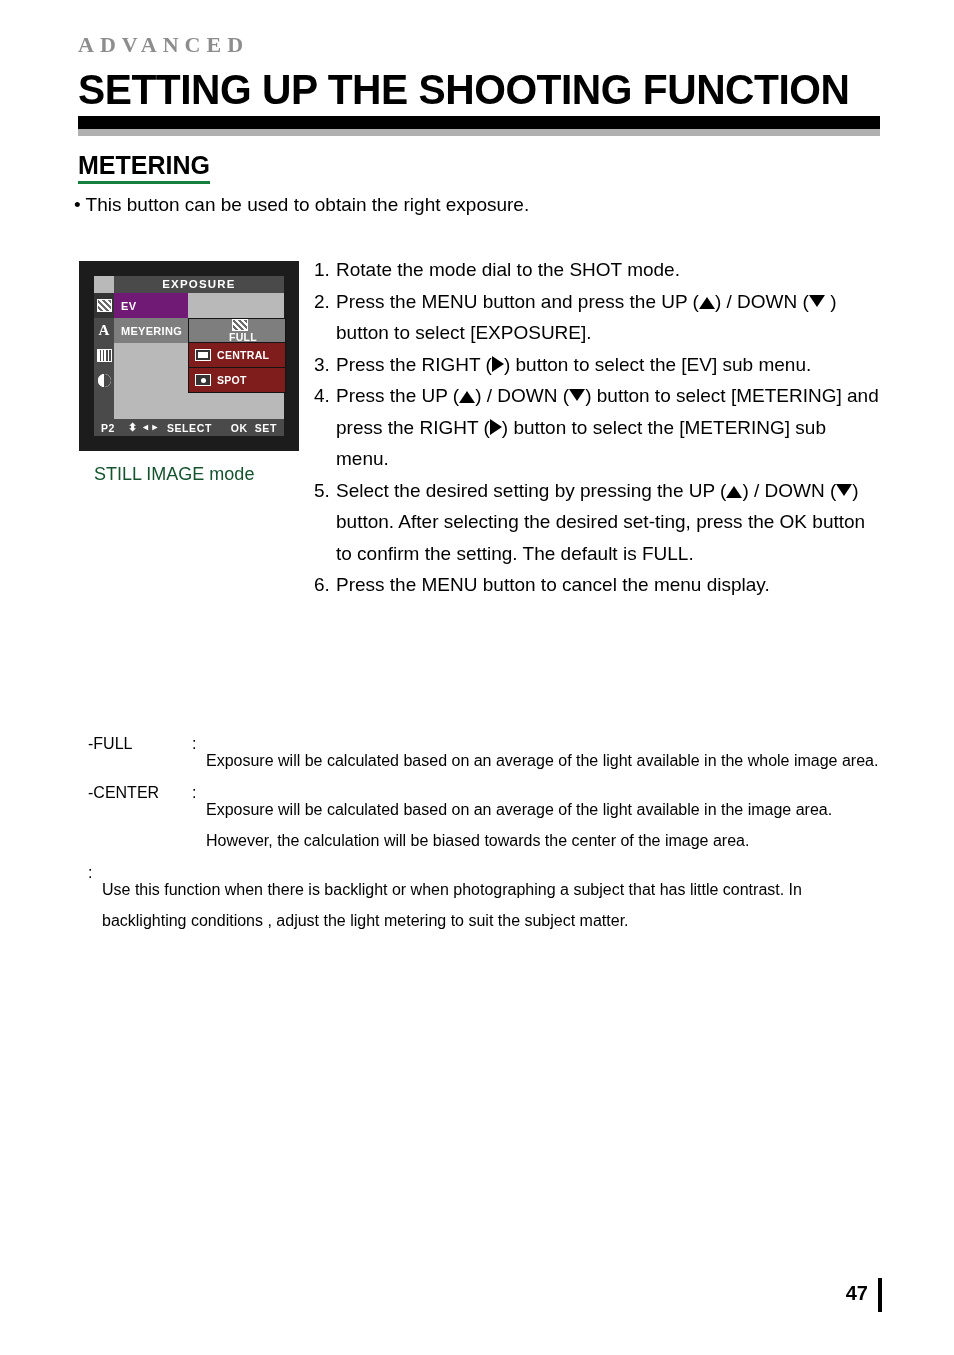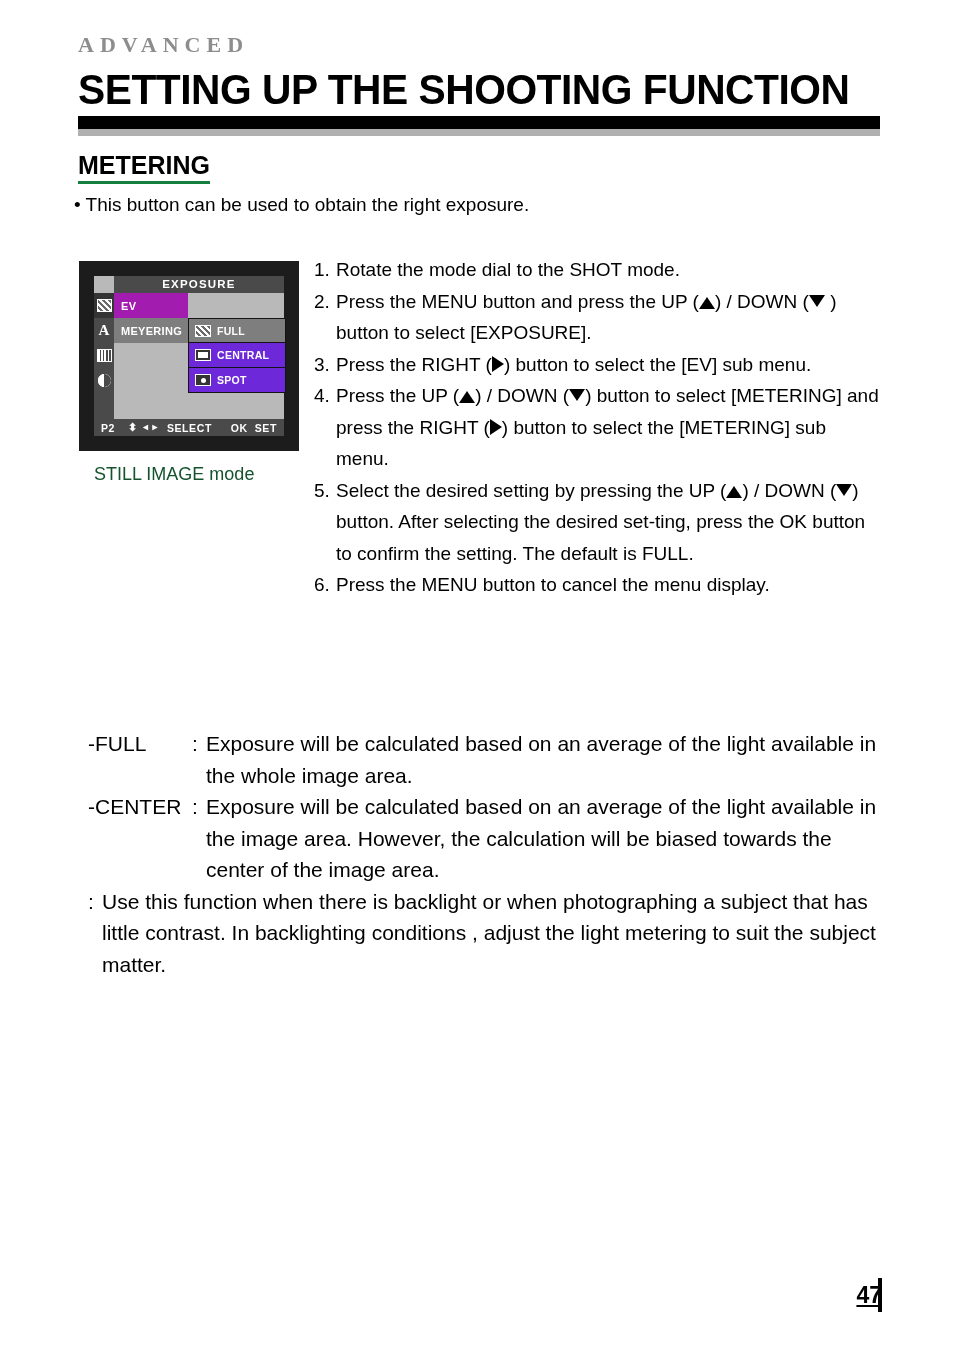--- a/index.html
+++ b/index.html
@@ -209,21 +209,21 @@
     height: 25px;
     box-sizing: border-box;
     display: flex;
     align-items: center;
     padding-left: 7px;
     color: #ffffff;
     font-size: 11px;
     font-weight: bold;
     letter-spacing: 0.3px;
   }
-  .menu-item.dark   { background: #a21caf; }
+  .menu-item.dark   { background: #701a75; }
   .menu-item.mid    { background: #7e7e7e; }
 
   
   .sub-col {
     position: absolute;
     left: 94px;
     top: 42px;
     width: 98px;
   }
   .sub-item {
@@ -234,22 +234,22 @@
     padding-left: 6px;
     color: #ffffff;
     font-size: 10.5px;
     font-weight: bold;
     letter-spacing: 0.3px;
     border-bottom: 1px solid #141414;
     border-left: 1px solid #141414;
     border-right: 1px solid #141414;
   }
   .sub-item:first-child { border-top: 1px solid #141414; }
-  .sub-item.dark { background: #6d28d9; }
-  .sub-item.mid  { background: #7e7e7e; }
+  .sub-item.dark { background: #7f1d1d; }
+  .sub-item.mid  { background: #7e7e7e; flex-direction: column; }
   .sub-label { margin-left: 6px; }
 
   .sub-ic { width: 16px; height: 12px; box-sizing: border-box; flex: 0 0 auto; }
   .sub-ic-hatch {
     border: 1.5px solid #ffffff;
     background:
       repeating-linear-gradient(45deg,
         #ffffff 0px, #ffffff 1.6px,
         #6b6b6b 1.6px, #6b6b6b 4.2px);
   }
@@ -358,36 +358,35 @@
     left: 74px;
     top: 695px;
     font-size: 19px;
     font-weight: bold;
   }
   .ind-list {
     position: absolute;
     left: 88px;
     top: 728px;
     width: 800px;
-    font-size: 21px;
+    font-size: 16px;
     line-height: 31.5px;
   }
   .ind-row { display: flex; }
   .ind-term { flex: 0 0 auto; width: 104px; }
   .ind-colon { flex: 0 0 auto; width: 14px; }
-  .ind-def { flex: 1 1 auto; }
+  .ind-def { flex: 1 1 auto; margin-top: 17px; }
 
   
   .page-num {
     position: absolute;
-    right: 72px;
+    right: 86px;
     top: 1282px;
-    font-size: 23px;
-    font-weight: bold;
-    text-decoration: underline;
+    font-size: 20px;
+    font-weight: bold;
   }
   .page-bar {
     position: absolute;
     right: 72px;
     top: 1278px;
     width: 4px;
     height: 34px;
     background: #000;
   }
 </style>

